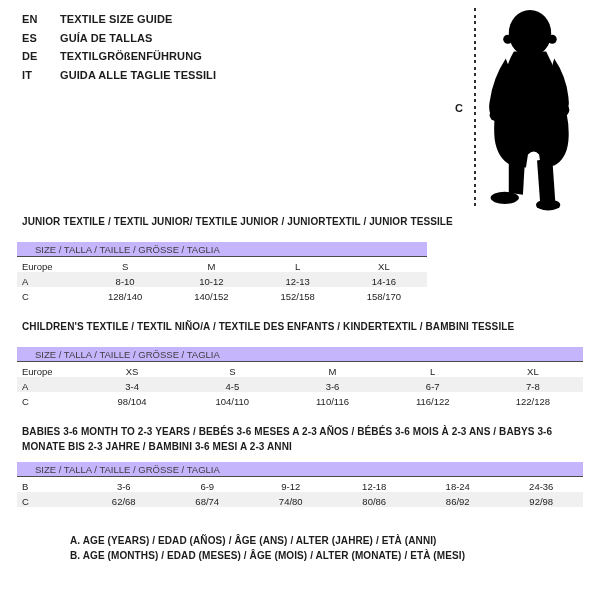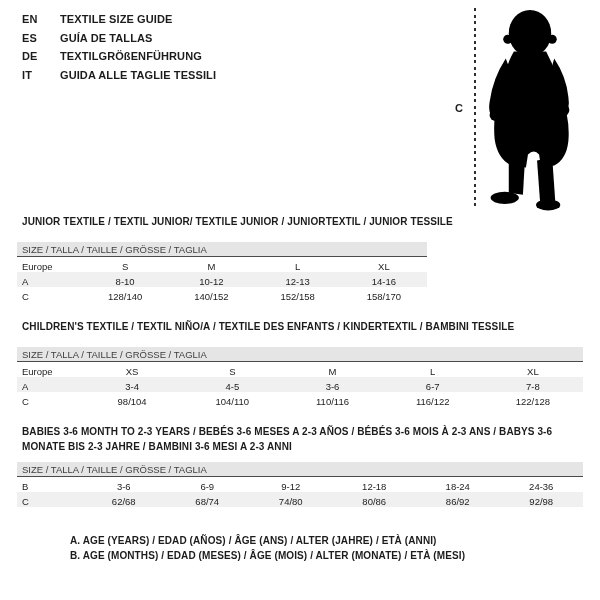--- a/index.html
+++ b/index.html
@@ -29,22 +29,22 @@
   .nowrap { white-space:nowrap; }
   .t1-title { top:214px; }
   .t2-title { top:319px; }
   .t3-title { top:424px; width:566px; }
 
   .size-table { position:absolute; left:17px; font-size:9.5px; }
   .t1 { top:242px; width:410px; }
   .t2 { top:347px; width:566px; }
   .t3 { top:462px; width:566px; }
 
-  .band { height:15px; background:#e5e5e5; border-bottom:1px solid #4a4a4a;
-          display:flex; align-items:center; padding-left:5px; box-sizing:border-box;
+  .band { height:15px; background:#c4b5fd; border-bottom:1px solid #4a4a4a;
+          display:flex; align-items:center; padding-left:18px; box-sizing:border-box;
           color:#3d3d3d; }
   .trow { display:flex; height:15px; align-items:flex-end; }
   .trow.alt { background:#f0f0f0; }
   .cell-label { width:65px; padding-left:5px; box-sizing:border-box; }
   .cell { flex:1; text-align:center; }
 
   
   .footnotes { position:absolute; left:22px; top:533px; font-size:10px;
                font-weight:bold; line-height:15px; letter-spacing:0.1px;margin-left:48px; }
 </style>

